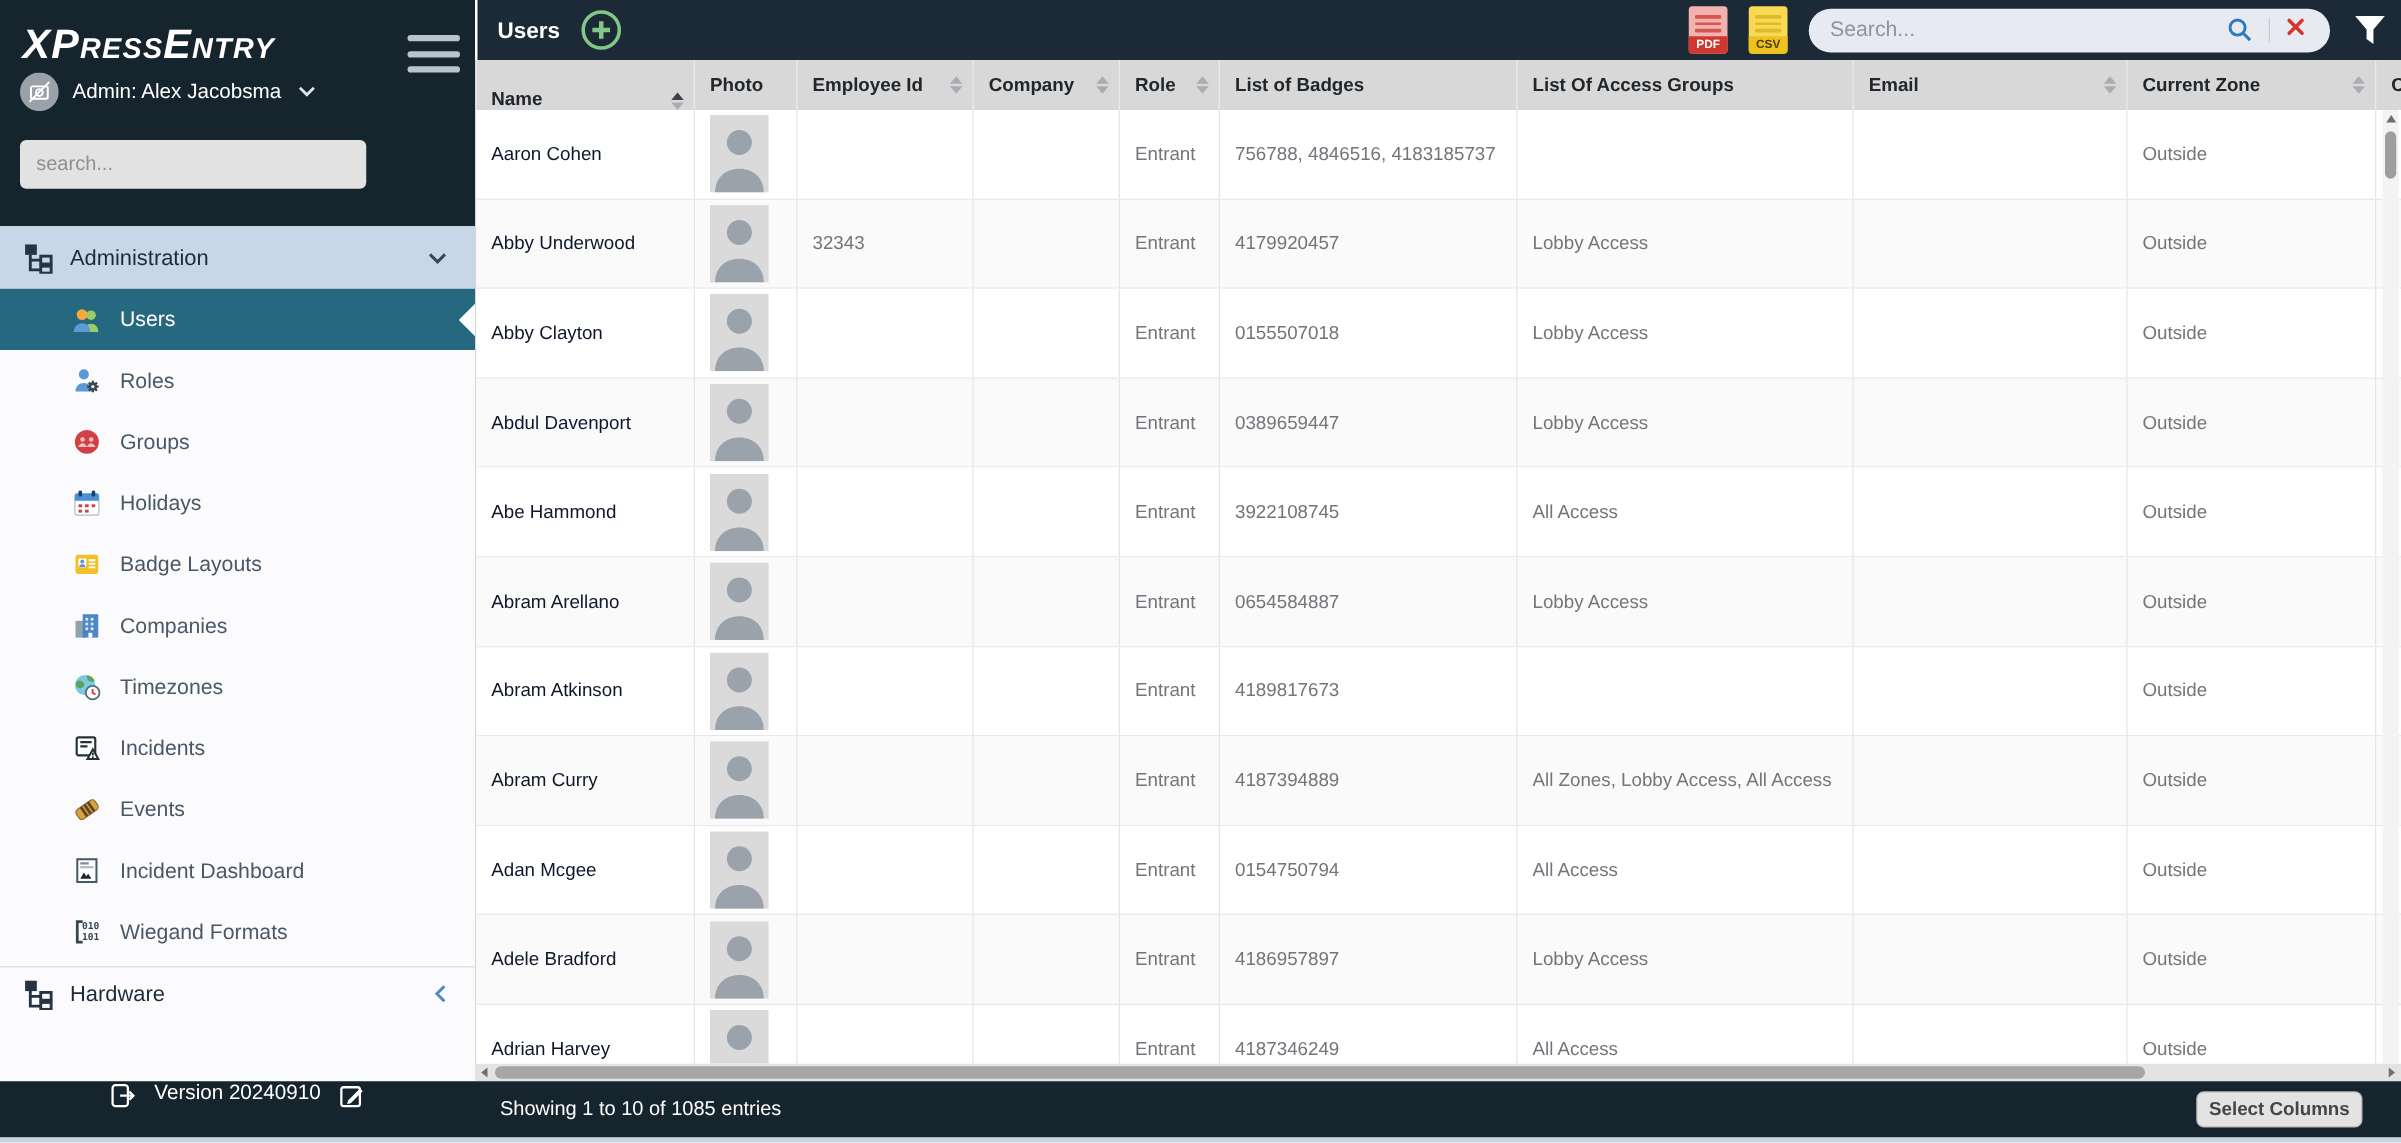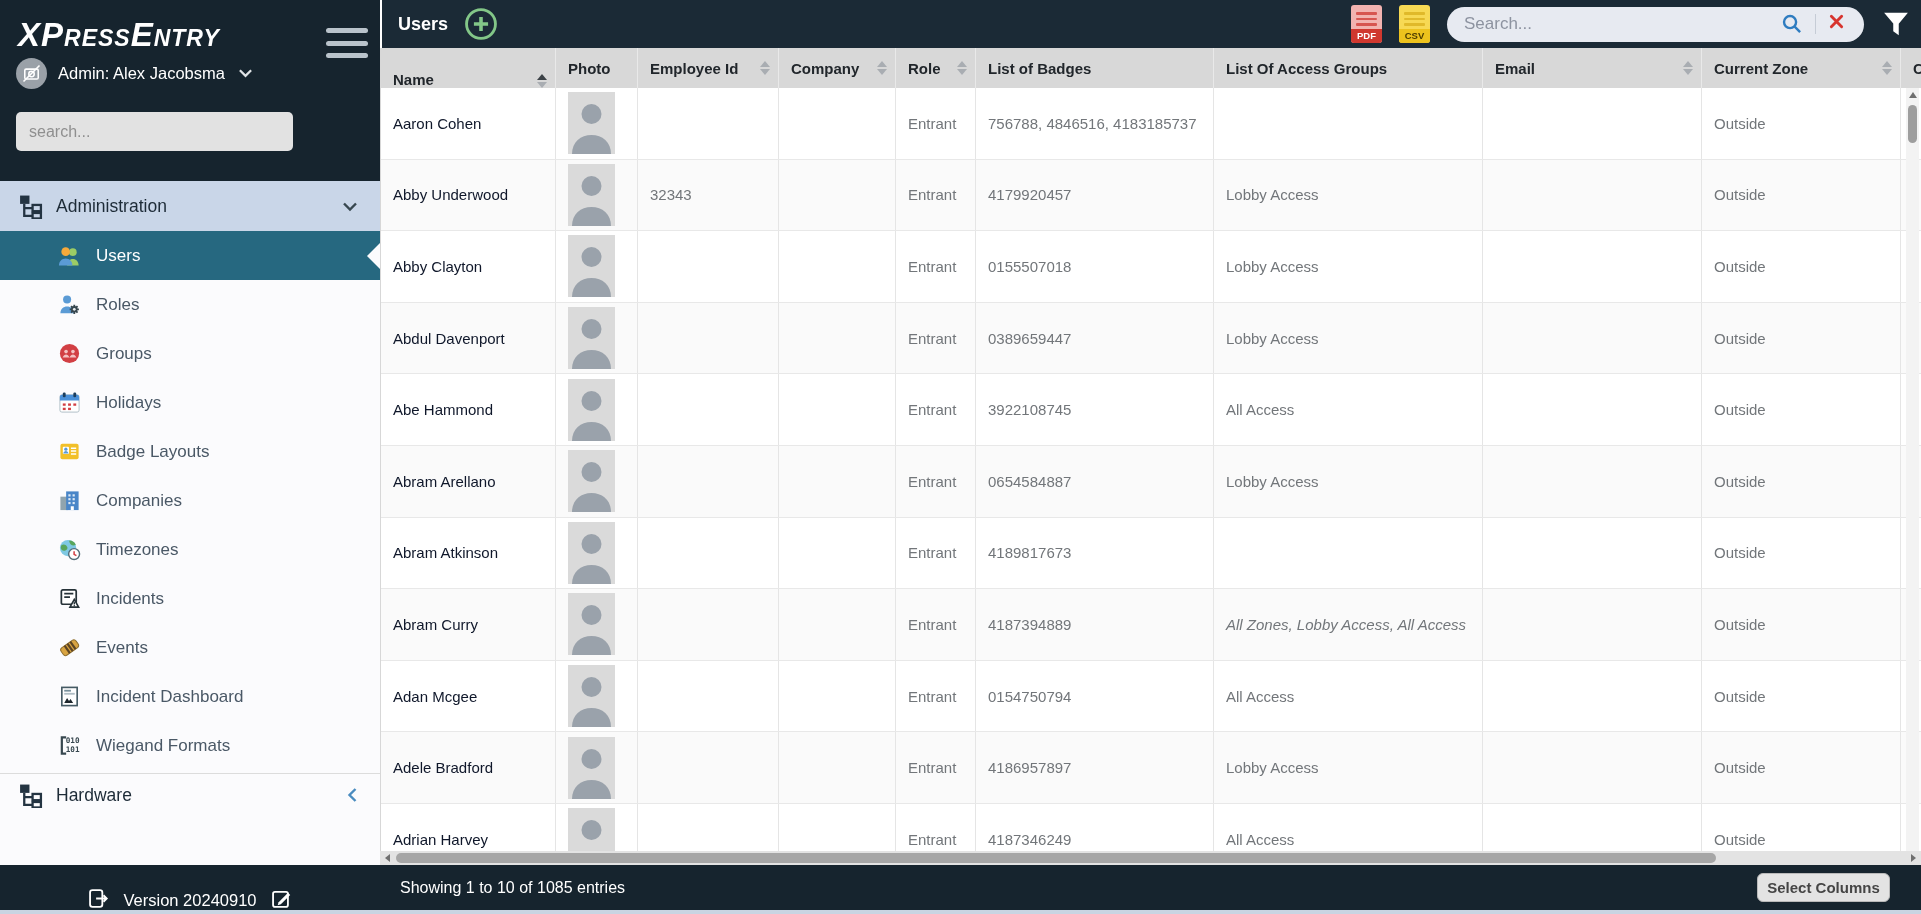--- a/index.html
+++ b/index.html
@@ -22,21 +22,21 @@
   .menu { position:absolute; top:181px; left:0; width:380px; height:684px; overflow:hidden; }
   .m-section { height:50px; display:flex; align-items:center; padding-left:18px; background:#c9d6e8; color:#1d2b37; font-size:17.5px; position:relative; cursor:pointer; }
   .m-section.plain { background:transparent; border-top:1px solid #dcdcdc; margin-top:3px; height:43px; }
   .m-section .s-icon { width:25px; height:25px; margin-right:13px; display:flex; }
   .m-section .chev { position:absolute; right:22px; display:flex; }
   .m-item { height:49px; display:flex; align-items:center; padding-left:58px; font-size:17px; color:#4a5866; cursor:pointer; position:relative; }
   .m-item .i-icon { width:23px; height:23px; margin-right:15px; display:flex; }
   .m-item.selected { background:#266880; color:#fff; }
   .m-item.selected::after { content:""; position:absolute; right:0; top:50%; margin-top:-13px; border:13px solid transparent; border-right-color:#fbfbfd; }
 
-  .side-footer { position:absolute; left:0; top:865px; width:380px; height:45px; background:#16242e; display:flex; align-items:flex-end; justify-content:center; gap:13px; color:#fff; font-size:16.5px; }
+  .side-footer { position:absolute; left:0; top:865px; width:380px; height:45px; background:#16242e; display:flex; align-items:flex-start; justify-content:center; gap:13px; color:#fff; font-size:16.5px; }
   .f-icon { width:23px; height:23px; display:flex; cursor:pointer; }
 
   
   .content { position:absolute; left:380px; top:0; width:1541px; height:914px; }
   .topbar { position:absolute; left:0; top:0; width:1541px; height:48px; background:#1b2a36; border-left:2px solid #fff; display:flex; align-items:center; padding:0 10px 0 16px; }
   .page-title { color:#fff; font-size:18px; font-weight:bold; }
   .add-btn { width:34px; height:34px; margin-left:16px; background:none; border:none; cursor:pointer; display:flex; padding:0; }
   .top-right { margin-left:auto; display:flex; align-items:center; gap:17px; }
   .file-btn { width:31px; height:38px; border:none; background:none; position:relative; cursor:pointer; padding:0; }
   .file-body { position:absolute; inset:0; border-radius:3px; }
@@ -573,21 +573,21 @@
               <span class="photo-ph"><svg viewBox="0 0 47 62" width="47" height="62">
                   <rect width="47" height="62" fill="#dadada"></rect>
                   <circle cx="23.5" cy="22" r="10" fill="#9aa2ab"></circle>
                   <path d="M4 62c0-12 8.7-19 19.5-19S43 50 43 62z" fill="#9aa2ab"></path>
                 </svg></span>
             </div>
             <div class="td" style="width: 141px; flex: 0 0 141px;"></div>
             <div class="td" style="width: 117px; flex: 0 0 117px;"></div>
             <div class="td" style="width: 80px; flex: 0 0 80px;">Entrant</div>
             <div class="td" style="width: 238px; flex: 0 0 238px;">4187394889</div>
-            <div class="td" style="width: 269px; flex: 0 0 269px; font-style: italic;">All Zones, Lobby Access, All Access</div>
+            <div class="td" style="width: 269px; flex: 0 0 269px;">All Zones, Lobby Access, All Access</div>
             <div class="td" style="width: 219px; flex: 0 0 219px;"></div>
             <div class="td" style="width: 199px; flex: 0 0 199px;">Outside</div>
             <div class="td" style="width: 21px; flex: 0 0 21px;"></div>
           </div>
           <div class="row">
             <div class="td name" style="width: 175px; flex: 0 0 175px;">
               <a>Adan Mcgee</a>
             </div>
             <div class="td" style="width: 82px; flex: 0 0 82px;">
               <span class="photo-ph"><svg viewBox="0 0 47 62" width="47" height="62">

